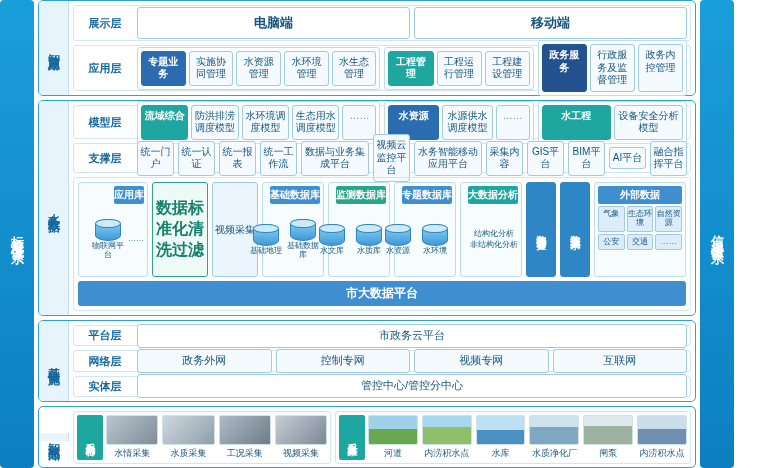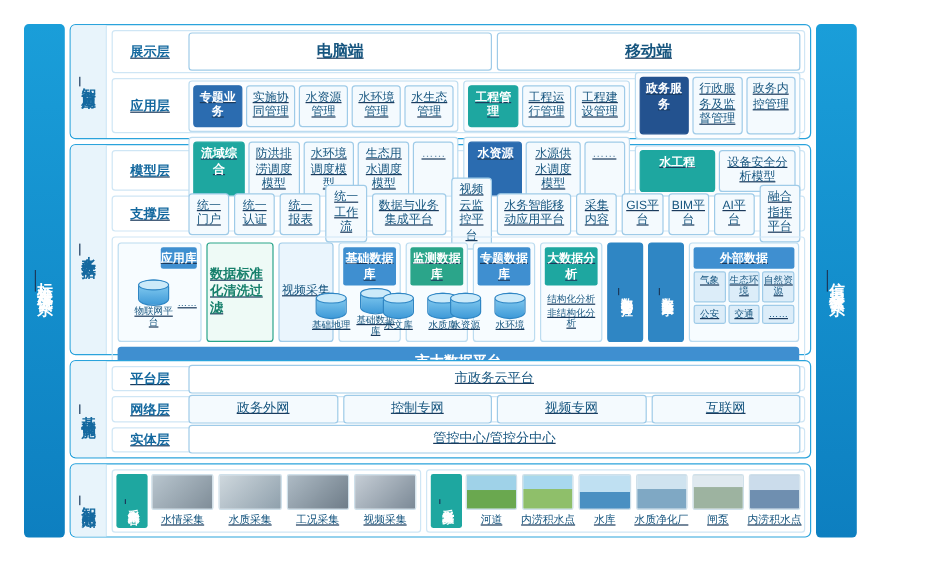--- a/index.html
+++ b/index.html
@@ -4,21 +4,21 @@
 <style>
   * { box-sizing: border-box; }
   html, body { margin:0; padding:0; }
   body {
     width: 779px; height: 468px;
     font-family: "Liberation Sans", sans-serif;
     background: #ffffff;
     color: #1b3a5c;
     overflow: hidden;
   }
-  .page { position: relative; width: 734px; height: 468px; display: flex; padding: 20px; gap: 4px; text-decoration: underline; }
+  .page { position: relative; width: 734px; height: 468px; display: flex; padding: 0; gap: 4px; }
 
   
   .side-bar {
     width: 34px;
     background: linear-gradient(180deg,#1a9ed9,#0d7fc0);
     border-radius: 4px;
     color: #fff;
     display: flex; align-items: center; justify-content: center;
     flex: 0 0 34px;
   }
@@ -126,22 +126,22 @@
     position: relative;
     border:1px solid #2f86c4;
   }
   .cyl::before {
     content:""; position:absolute; top:-1px; left:-1px; right:-1px; height:7px;
     background:#cceaf9; border:1px solid #2f86c4; border-radius:13px / 5px;
   }
   .db-label { font-size:8px; color:#16557f; text-align:center; line-height:1.1; }
   .filter-box {
     flex:0 0 56px; border:1px solid #2ba58a; border-radius:3px; background:#eefaf6;
-    font-size:11px; color:#17806c; display:flex; align-items:center; justify-content:center;
-    text-align:left; padding:2px; line-height:1.3; font-weight:bold;
+    font-size:16px; color:#17806c; display:flex; align-items:center; justify-content:center;
+    text-align:center; padding:2px; line-height:1.3; font-weight:bold;
   }
   .tri-box {
     flex:0 0 46px; border:1px solid #9fcbe8; border-radius:3px; background:#eaf5fd;
     font-size:10px; color:#16557f; display:flex; align-items:center; justify-content:center;
     text-align:center; padding:2px; line-height:1.2;
   }
   .vert-pill {
     flex:0 0 30px; border:1px solid #2f86c4; border-radius:3px; background:#2f86c4; color:#fff;
     display:flex; align-items:center; justify-content:center; font-size:10px; font-weight:bold;
   }
@@ -397,21 +397,21 @@
         <div class="row" style="flex:1 1 0;">
           <div class="row-label">实体层</div>
           <div class="row-content">
             <div class="chip plain" style="font-size:11px;">管控中心/管控分中心</div>
           </div>
         </div>
 
       </div>
     </div>
 
-    <div class="band" style="flex:0 0 62px;">
+    <div class="band" style="flex:0 0 62px;align-items:center;">
       <div class="band-title">
         <span class="vtext">智能感知</span>
       </div>
       <div class="band-body">
         <div class="perc" style="flex:1 1 auto;">
 
           <div class="perc-box left">
             <div class="perc-label">
               <span class="vtext">采集内容</span>
             </div>

